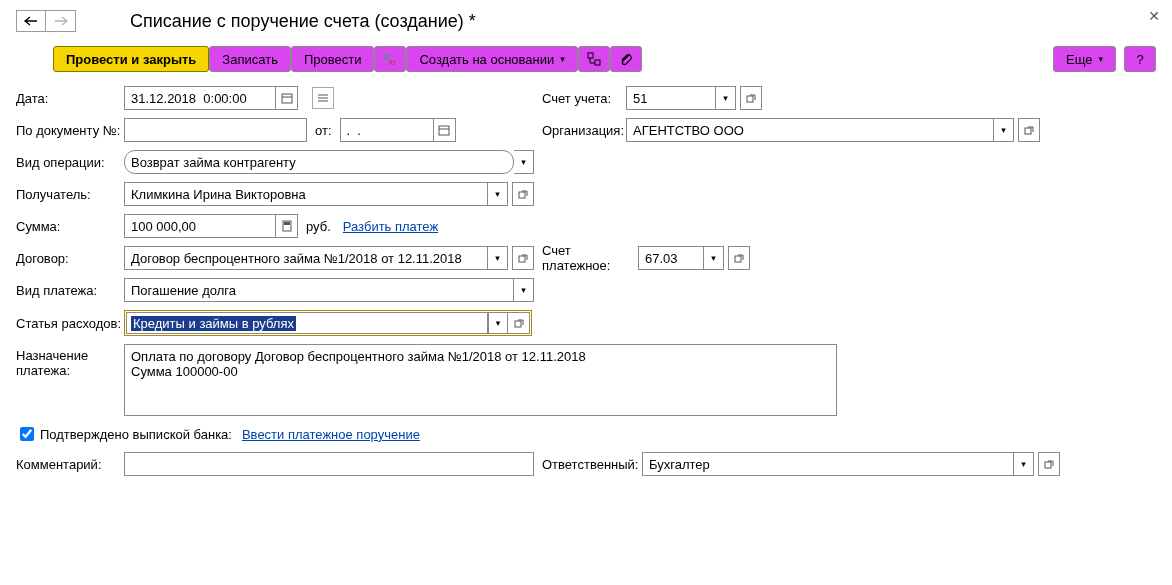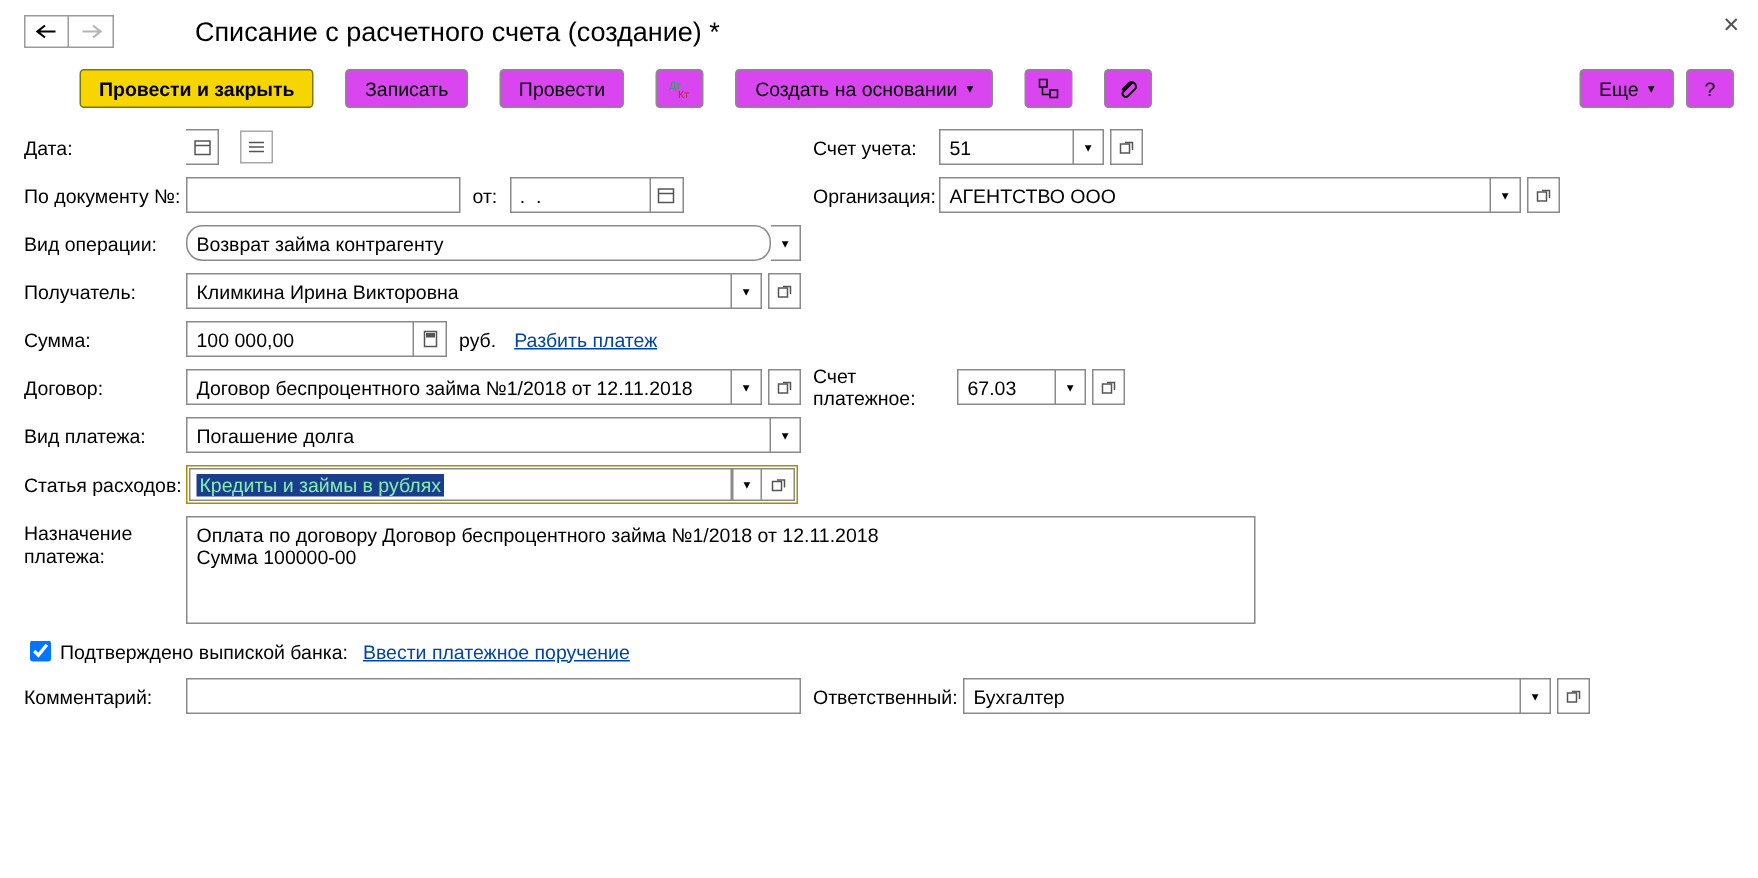--- a/index.html
+++ b/index.html
@@ -5,21 +5,21 @@
   * { box-sizing: border-box; }
   html, body { margin:0; padding:0; font-family: Arial, sans-serif; font-size:13px; color:#000; background:#fff; }
   .page { width:1172px; height:585px; position:relative; padding:10px 16px; }
 
   .hdr { display:flex; align-items:center; margin-bottom:14px; }
   .nav-btn { width:30px; height:22px; border:1px solid #9b9b9b; background:#fff; display:inline-flex; align-items:center; justify-content:center; cursor:pointer; }
   .nav-btn + .nav-btn { border-left:none; }
   .title { font-size:18px; margin-left:54px; }
   .close-x { position:absolute; top:8px; right:12px; font-size:14px; color:#555; cursor:pointer; }
 
-  .toolbar { display:flex; align-items:center; gap:21px; margin-bottom:14px;padding-left:37px; }
+  .toolbar { display:flex; align-items:center; gap:0; margin-bottom:14px;padding-left:37px; }
   .btn { height:26px; padding:0 12px; border:1px solid #8a8a8a; background:#d946ef; display:inline-flex; align-items:center; justify-content:center; cursor:pointer; border-radius:3px; font-size:13px; }
   .btn-primary { background:#f6d500; border:1px solid #7a7a00; font-weight:bold; }
   .btn-icon { width:32px; padding:0; }
   .btn .caret { margin-left:6px; font-size:9px; }
   .tb-right { margin-left:auto; display:flex; gap:8px; }
 
   .form { }
   .row { display:flex; align-items:center; margin-bottom:8px; }
   .col-left { display:flex; align-items:center; min-width:0; }
   .col-right { display:flex; align-items:center; margin-left:auto; }
@@ -29,21 +29,21 @@
   .fld { display:flex; align-items:stretch; }
   .inp { height:24px; border:1px solid #8a8a8a; padding:0 6px; font-size:13px; background:#fff; }
   .sel-btn { width:20px; height:24px; border:1px solid #8a8a8a; border-left:none; background:#fff; display:flex; align-items:center; justify-content:center; font-size:9px; cursor:pointer; }
   .open-btn { width:22px; height:24px; border:1px solid #8a8a8a; background:#fff; display:flex; align-items:center; justify-content:center; margin-left:4px; cursor:pointer; }
   .cal-btn { width:22px; height:24px; border:1px solid #8a8a8a; border-left:none; background:#fff; display:flex; align-items:center; justify-content:center; cursor:pointer; }
   .mini-btn { width:22px; height:22px; border:1px solid #a8a8a8; background:#fff; display:flex; align-items:center; justify-content:center; margin-left:6px; }
 
   .link { color:#0044aa; text-decoration:underline; cursor:pointer; }
   .txt { }
 
-  .sel-highlight { background:#1a3e8b; color:#86efac; padding:0 2px; }
+  .sel-highlight { background:#1a3e8b; color:#ffffff; padding:0 2px; }
   .focus-wrap { border:1px solid #b08b00; padding:1px; display:inline-flex; }
   .focus-wrap .inp { border:1px solid #8a8a8a; height:22px; }
   .focus-wrap .sel-btn, .focus-wrap .open-btn { height:22px; }
 
   .ta { width:713px; height:72px; border:1px solid #8a8a8a; padding:4px 6px; font-size:13px; font-family:Arial; resize:none; }
 
   .chk { width:14px; height:14px; margin-right:6px; }
 
   svg { display:block; }
 </style>
@@ -56,21 +56,21 @@
     <div class="nav-btn">
       <svg width="14" height="10">
           <path d="M6 1 L1 5 L6 9 M1 5 H13" stroke="#000" stroke-width="1.4" fill="none"></path>
         </svg>
     </div>
     <div class="nav-btn">
       <svg width="14" height="10">
           <path d="M8 1 L13 5 L8 9 M13 5 H1" stroke="#b5b5b5" stroke-width="1.4" fill="none"></path>
         </svg>
     </div>
-    <div class="title">Списание с расчетного счета (создание) *</div>
+    <div class="title">Списание с поручение счета (создание) *</div>
     <div class="close-x">✕</div>
   </div>
 
   <div class="toolbar">
     <div class="btn btn-primary">Провести и закрыть</div>
     <div class="btn">Записать</div>
     <div class="btn">Провести</div>
     <div class="btn btn-icon">
       <svg width="16" height="14">
         <text x="1" y="7" font-size="7" fill="#2a5">Дт</text>
@@ -103,20 +103,21 @@
         </div>
     </div>
   </div>
 
   <div class="form">
 
     <div class="row">
       <div class="col-left">
         <div class="lbl-l">Дата:</div>
         <div class="fld">
+          <input class="inp" style="width: 152px;" value="31.12.2018  0:00:00">
           <div class="cal-btn">
             <svg width="12" height="12">
                 <rect x="1" y="2" width="10" height="9" fill="none" stroke="#555"></rect>
                 <line x1="1" y1="5" x2="11" y2="5" stroke="#555"></line>
               </svg>
           </div>
         </div>
         <div class="mini-btn" style="margin-left:14px">
           <svg width="12" height="10">
               <line x1="1" y1="2" x2="11" y2="2" stroke="#555"></line>

